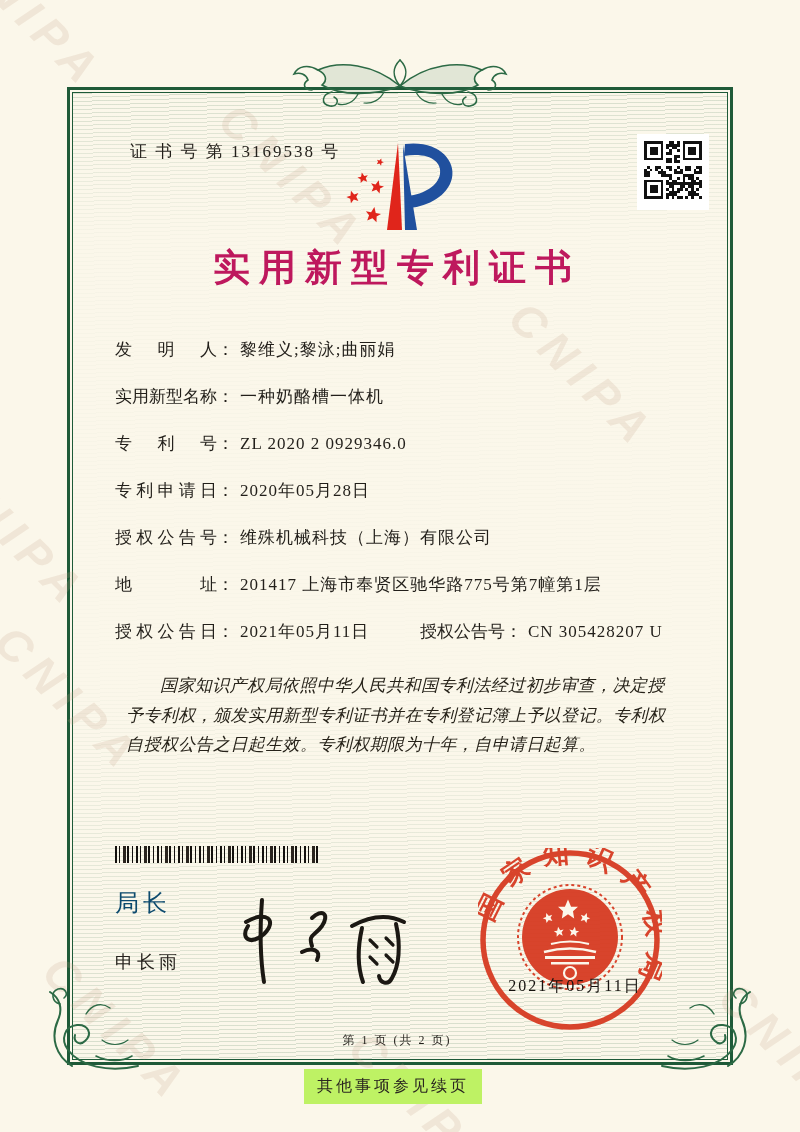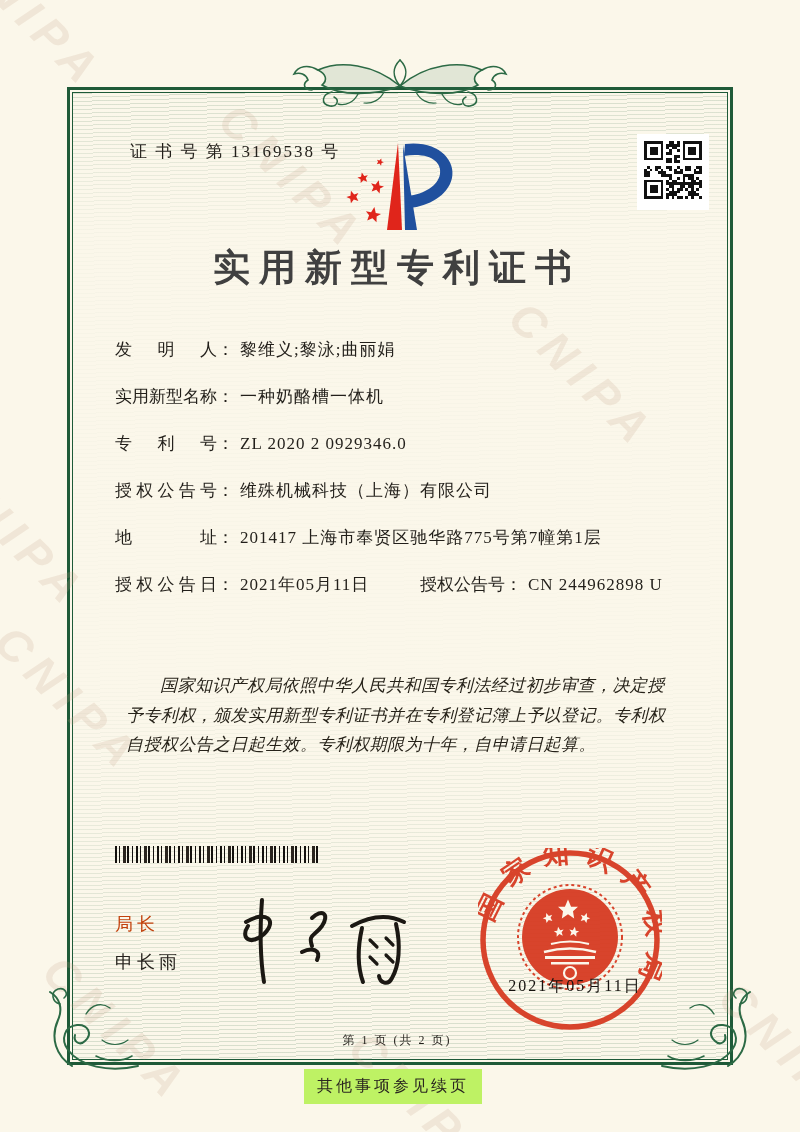--- a/index.html
+++ b/index.html
@@ -32,21 +32,21 @@
   }
   .orn{position:absolute;z-index:3;pointer-events:none;}
   .content{position:absolute;left:0;top:0;width:639px;height:1132px;z-index:2;}
 
   .cert-no{position:absolute;left:130px;top:140px;font-size:17px;letter-spacing:2px;}
   .logo{position:absolute;left:338px;top:130px;width:126px;height:106px;}
   .qr-box{position:absolute;left:637px;top:134px;width:58px;height:62px;background:#fff;padding:7px;}
   .qr-box svg{display:block;width:58px;height:58px;}
   .title{
     position:absolute;left:67px;top:243px;width:660px;text-align:center;
-    font-size:37px;font-weight:bold;letter-spacing:9px;color:#404040;
+    font-size:37px;font-weight:bold;letter-spacing:9px;color:#be185d;
   }
   .fields{position:absolute;left:115px;top:338px;width:585px;}
   .frow{position:relative;height:47px;font-size:17px;white-space:nowrap;}
   .flabel{display:inline-block;width:102px;text-align:justify;text-align-last:justify;vertical-align:top;}
   .fcolon{display:inline-block;margin-right:6px;}
   .fvalue{letter-spacing:1px;}
   .grant-pair{position:absolute;left:305px;top:0;}
   .body-text{
     position:absolute;left:115px;top:660px;width:572px;
     font-size:17px;line-height:29.5px;font-style:italic;letter-spacing:0.4px;color:#262219;
@@ -54,22 +54,22 @@
   .body-text p{margin:11px;text-indent:2em;}
   .barcode{
     position:absolute;left:115px;top:846px;width:204px;height:17px;
     background:repeating-linear-gradient(90deg,
       #14110e 0 2px, transparent 2px 4px,
       #14110e 4px 5px, transparent 5px 8px,
       #2a241e 8px 11px, transparent 11px 12px,
       #14110e 12px 14px, transparent 14px 17px,
       #14110e 17px 18px, transparent 18px 21px);
   }
-  .signer-title{position:absolute;left:115px;top:912px;font-size:18px;letter-spacing:4px;
-    font-family:"Liberation Sans","DejaVu Sans",sans-serif;color:#c2410c;}
+  .signer-title{position:absolute;left:115px;top:887px;font-size:24px;letter-spacing:4px;
+    font-family:"Liberation Sans","DejaVu Sans",sans-serif;color:#0c4a6e;}
   .signer-name{position:absolute;left:115px;top:950px;font-size:18px;letter-spacing:4px;
     font-family:"Liberation Sans","DejaVu Sans",sans-serif;color:#26221d;}
   .sig-svg{position:absolute;left:232px;top:892px;width:195px;height:100px;}
   .seal{position:absolute;left:478px;top:848px;width:184px;height:184px;opacity:0.95;}
   .seal-date{
     position:absolute;left:495px;top:976px;width:160px;text-align:center;
     font-size:16px;letter-spacing:2px;color:#15120e;z-index:4;
   }
   .page-num{position:absolute;left:67px;top:1032px;width:660px;text-align:center;
     font-size:12px;letter-spacing:2px;}
@@ -297,29 +297,32 @@
       <div class="frow">
         <span class="flabel">发明人</span><span class="fcolon">：</span><span class="fvalue">黎维义;黎泳;曲丽娟</span>
       </div>
       <div class="frow">
         <span class="flabel">实用新型名称</span><span class="fcolon">：</span><span class="fvalue">一种奶酪槽一体机</span>
       </div>
       <div class="frow">
         <span class="flabel">专利号</span><span class="fcolon">：</span><span class="fvalue">ZL 2020 2 0929346.0</span>
       </div>
       <div class="frow">
+        <span class="flabel">专利申请日</span><span class="fcolon">：</span><span class="fvalue">2020年05月28日</span>
+      </div>
+      <div class="frow">
         <span class="flabel">授权公告号</span><span class="fcolon">：</span><span class="fvalue">维殊机械科技（上海）有限公司</span>
       </div>
       <div class="frow">
         <span class="flabel">地址</span><span class="fcolon">：</span><span class="fvalue">201417 上海市奉贤区驰华路775号第7幢第1层</span>
       </div>
       <div class="frow">
         <span class="flabel">授权公告日</span><span class="fcolon">：</span><span class="fvalue">2021年05月11日</span>
         <span class="grant-pair">
-          <span>授权公告号</span><span class="fcolon">：</span><span class="fvalue">CN 244962898 U</span>
+          <span>授权公告号</span><span class="fcolon">：</span><span class="fvalue">CN 305428207 U</span>
         </span>
       </div>
     </div>
 
     <div class="body-text">
       <p>国家知识产权局依照中华人民共和国专利法经过初步审查，决定授予专利权，颁发实用新型专利证书并在专利登记簿上予以登记。专利权自授权公告之日起生效。专利权期限为十年，自申请日起算。</p>
     </div>
 
     <div class="barcode"></div>
 

